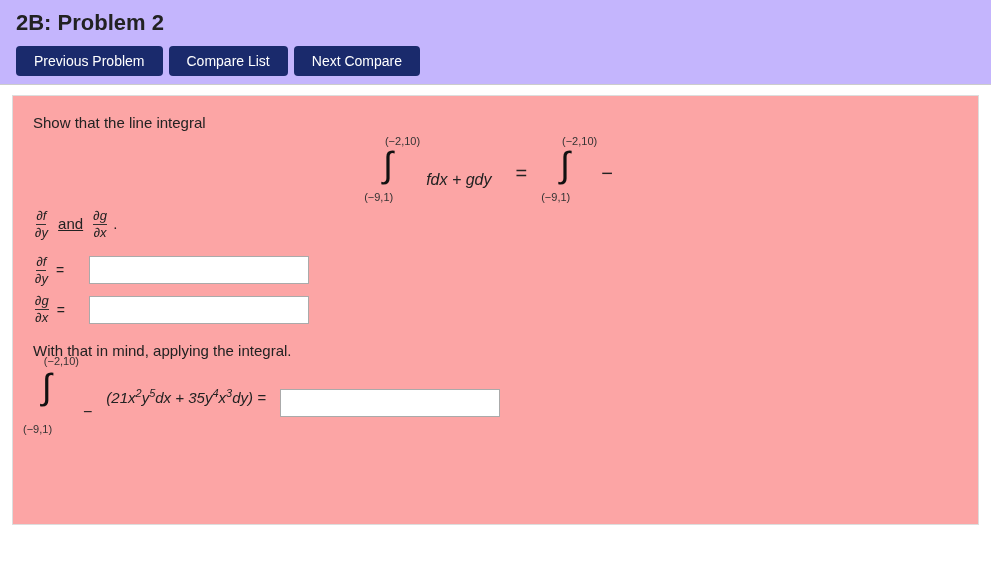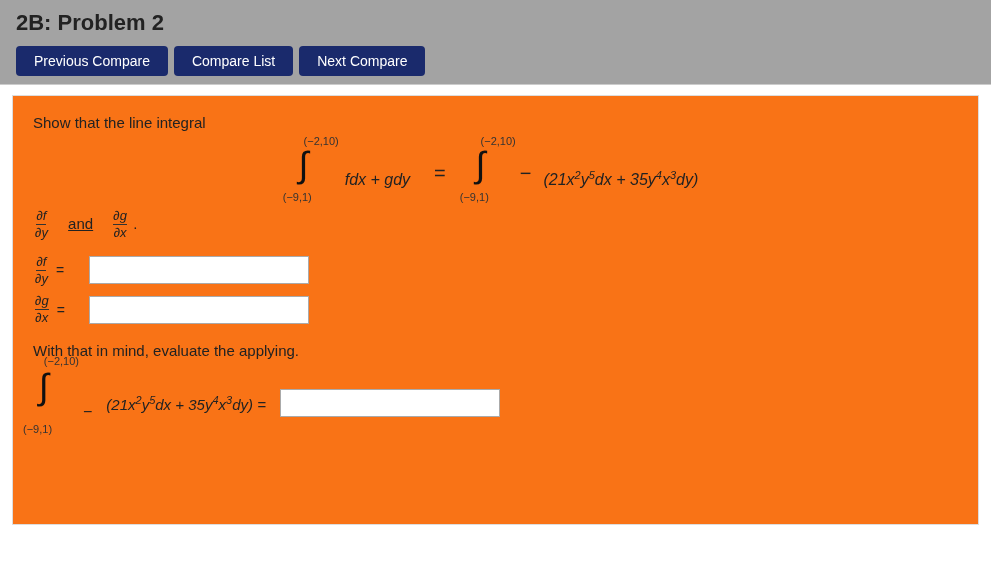--- a/index.html
+++ b/index.html
@@ -4,21 +4,21 @@
   <style>
     * { box-sizing: border-box; margin: 0; padding: 0; }
     body {
       font-family: Arial, sans-serif;
       background: #fff;
       color: #222;
       font-size: 15px;
     }
     .page-header {
       padding: 10px 16px 8px 16px;
-      background: #a3a3a3;
+      background: #c4b5fd;
       border-bottom: 1px solid #ccc;
     }
     .page-title {
       font-size: 22px;
       font-weight: bold;
       margin-bottom: 10px;
     }
     .nav-buttons {
       display: flex;
       gap: 6px;
@@ -27,21 +27,21 @@
       background: #1a2a6c;
       color: #fff;
       border: none;
       padding: 7px 18px;
       font-size: 14px;
       border-radius: 4px;
       cursor: pointer;
       font-weight: 500;
     }
     .main-content {
-      background: #f97316;
+      background: #fca5a5;
       border: 1px solid #ddd;
       margin: 10px 12px;
       padding: 18px 20px 20px 20px;
       min-height: 430px;
     }
     .show-line {
       font-size: 15px;
       margin-bottom: 16px;
     }
     .integral-display {
@@ -57,21 +57,21 @@
       align-items: center;
     }
     .integral-expr {
       display: flex;
       align-items: flex-end;
       gap: 8px;
     }
     .int-symbol-wrap {
       display: flex;
       flex-direction: column;
-      align-items: flex-start;
+      align-items: center;
       position: relative;
     }
     .int-upper {
       font-size: 11px;
       color: #333;
       position: absolute;
       top: -14px;
       right: -12px;
       white-space: nowrap;
     }
@@ -172,21 +172,21 @@
       outline: none;
       margin-bottom: 4px;
     }
   </style>
 </head>
 <body>
 
 <div class="page-header">
   <div class="page-title">2B: Problem 2</div>
   <div class="nav-buttons">
-    <button class="nav-btn">Previous Compare</button>
+    <button class="nav-btn">Previous Problem</button>
     <button class="nav-btn">Compare List</button>
     <button class="nav-btn">Next Compare</button>
   </div>
 </div>
 
 <div class="main-content">
 
   <div class="show-line">Show that the line integral</div>
 
   <div class="integral-display">
@@ -207,33 +207,30 @@
     <span class="equals-sign">=</span>
 
     <div class="integral-block">
       <div class="integral-expr">
         <div class="int-symbol-wrap" style="position:relative; width:28px; height:44px;">
           <span class="int-upper" style="top:-12px; right:-18px;">(−2,10)</span>
           <span class="int-sym">∫</span>
           <span class="int-lower" style="bottom:-12px; left:-10px;">(−9,1)</span>
         </div>
         <span class="minus-sign" style="margin-left:14px; margin-right:4px;">−</span>
-        <span class="int-content">
-          (21<i>x</i><sup>2</sup><i>y</i><sup>5</sup><i>dx</i> + 35<i>y</i><sup>4</sup><i>x</i><sup>3</sup><i>dy</i>)
-        </span>
       </div>
     </div>
   </div>
 
   <div class="curl-line">
     <span class="frac">
       <span class="num">∂f</span>
       <span class="den">∂y</span>
     </span>
-    <span style="margin: 0 14px; text-decoration: underline;">and</span>
+    <span style="margin: 0 4px; text-decoration: underline;">and</span>
     <span class="frac">
       <span class="num">∂g</span>
       <span class="den">∂x</span>
     </span>
     <span>.</span>
   </div>
 
   <div class="input-row">
     <div class="input-label">
       <span class="frac">
@@ -249,28 +246,28 @@
     <div class="input-label">
       <span class="frac">
         <span class="num">∂g</span>
         <span class="den">∂x</span>
       </span>
       <span style="margin-left:6px;">=</span>
     </div>
     <input class="input-field" type="text" style="">
   </div>
 
-  <div class="with-that">With that in mind, evaluate the applying.</div>
+  <div class="with-that">With that in mind, applying the integral.</div>
 
   <div class="final-integral-row">
     <div class="int-symbol-wrap" style="position:relative; width:28px; height:52px;">
       <span class="int-upper" style="top:-14px; right:-18px; font-size:11px;">(−2,10)</span>
       <span class="int-sym">∫</span>
       <span class="int-lower" style="bottom:-14px; left:-10px; font-size:11px;">(−9,1)</span>
     </div>
     <span style="margin-left:14px; font-size:16px;">−</span>
-    <span style="font-size:15px; font-style:italic; margin: 0 6px 8px 6px;">
+    <span style="font-size:15px; font-style:italic; margin: 0 6px 15px 6px;">
       (21<i>x</i><sup>2</sup><i>y</i><sup>5</sup><i>dx</i> + 35<i>y</i><sup>4</sup><i>x</i><sup>3</sup><i>dy</i>) =
     </span>
     <input class="final-input" type="text" style="">
   </div>
 
 </div>
 
 </body></html>

